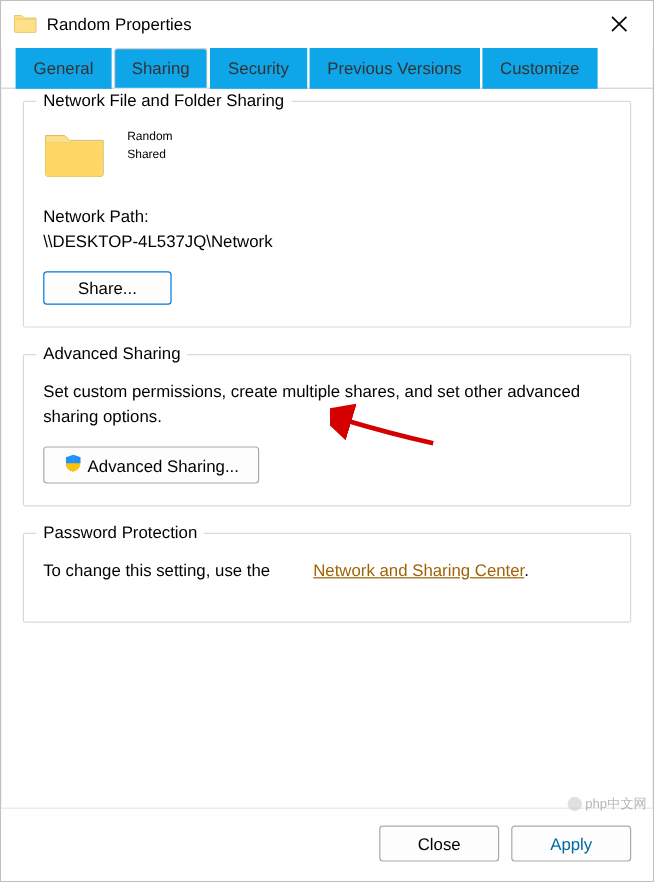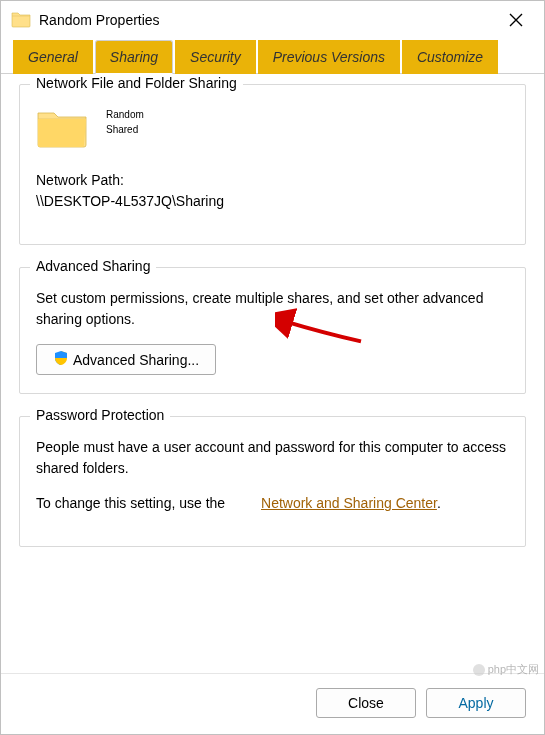--- a/index.html
+++ b/index.html
@@ -50,23 +50,22 @@
     gap: 2px;
     font-size: 14px;
   }
   .tab {
     padding: 8px 14px 8px 14px;
     color: #333;
     border: 1px solid transparent;
     border-bottom: none;
     position: relative;
     top: 1px;
-    background: #eab308;
+    background: #0ea5e9;
     cursor: pointer;
-    font-style: italic;
   }
   .tab.selected {
     border: 1px solid #d0d0d0;
     border-bottom: 1px solid #fff;
     border-radius: 3px 3px 0 0;
   }
   .content {
     flex: 1;
     padding: 10px 18px 0 18px;
     overflow: hidden;
@@ -205,22 +204,23 @@
             <path d="M2 12 L50 12 L48 38 a2 2 0 0 1 -2 2 H4 a2 2 0 0 1 -2 -2 Z" fill="#ffd766"></path>
           </svg>
         </span>
         <div>
           <div class="folder-info-line">Random</div>
           <div class="folder-info-line">Shared</div>
         </div>
       </div>
       <div class="path-block">
         <div>Network Path:</div>
-        <div>\\DESKTOP-4L537JQ\Sharing</div>
+        <div>\\DESKTOP-4L537JQ\Network</div>
       </div>
+      <button class="btn btn-share">Share...</button>
     </div>
 
     <div class="groupbox rel">
       <span class="groupbox-title">Advanced Sharing</span>
       <div class="desc">Set custom permissions, create multiple shares, and set other advanced sharing options.</div>
       <button class="btn btn-adv">
         <span>
           <svg width="16" height="16" viewBox="0 0 16 16">
             <path d="M8 1 L14 3 V8 C14 12 11 14.5 8 15 V1 Z" fill="#ffc400"></path>
             <path d="M8 1 L2 3 V8 C2 12 5 14.5 8 15 V1 Z" fill="#1e90ff"></path>
@@ -237,21 +237,20 @@
               <path d="M0 0 L8 4 L0 8 Z" fill="#d40000"></path>
             </marker>
           </defs>
           <path d="M86 34 Q50 26 10 14" stroke="#d40000" stroke-width="4" fill="none" marker-end="url(#ah)"></path>
         </svg>
       </span>
     </div>
 
     <div class="groupbox">
       <span class="groupbox-title">Password Protection</span>
-      <div class="desc">People must have a user account and password for this computer to access shared folders.</div>
       <div class="desc">
         <span>To change this setting, use the </span><a class="link">Network and Sharing Center</a><span>.</span>
       </div>
     </div>
 
   </div>
 
   <div class="footer">
     <button class="btn">Close</button>
     <button class="btn btn-disabled">Apply</button>

